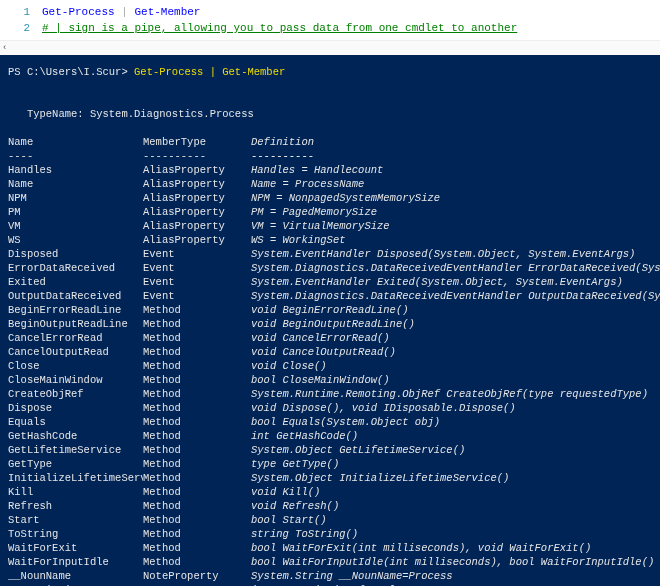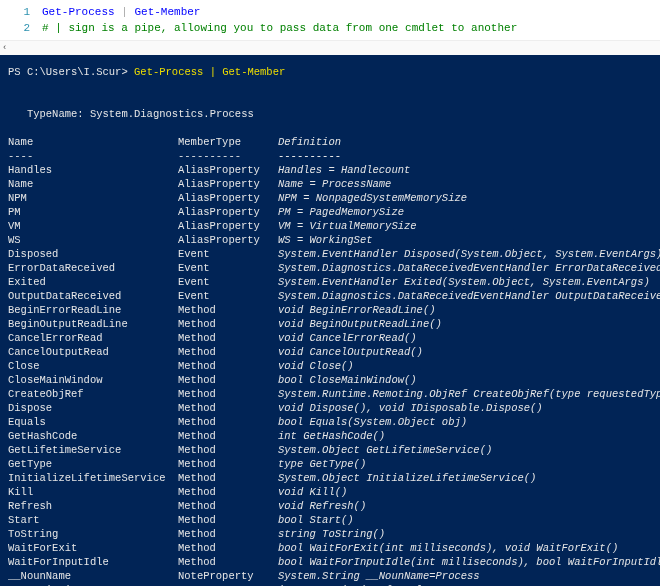--- a/index.html
+++ b/index.html
@@ -22,21 +22,21 @@
   }
   .lineno {
     width: 26px;
     text-align: right;
     color: #2b91af;
     padding-right: 12px;
     user-select: none;
   }
   .cmd { color: #0000ff; margin-top: 40px; }
   .pipe { color: #a9a9a9; }
-  .comment { color: #008000; }
+  .comment { color: #008000; text-decoration: underline; }
   .scroll-gutter {
     height: 14px;
     background: #fafafa;
     border-top: 1px solid #eee;
   }
   .scroll-arrow {
     font-size: 9px;
     color: #555;
     padding-left: 2px;
   }
@@ -45,22 +45,22 @@
     color: #e6e6e6;
     padding: 10px 8px;
     line-height: 14px;
     white-space: pre;
     font-size: 10.5px;
     height: 520px;
     overflow: hidden;
   }
   .term-cmd { color: #eedd00; }
   .row { white-space: pre; }
-  .col-name { display:inline-block; width: 170px; overflow:hidden; vertical-align: top; }
-  .col-type { display:inline-block; width: 100px; overflow:hidden; vertical-align: top; }
+  .col-name { display:inline-block; width: 135px; overflow:hidden; vertical-align: top; }
+  .col-type { display:inline-block; width: 108px; overflow:hidden; vertical-align: top; }
   .col-def  { display:inline-block; overflow:hidden; vertical-align: top; font-style: italic; }
 </style>
 </head>
 <body>
 
 <div class="editor" id="editor">
     <div class="editor-line">
       <span class="lineno">1</span>
       <span><span class="cmd">Get-Process</span><span> </span><span class="pipe">|</span><span> </span><span class="cmd">Get-Member</span></span>
     </div>

